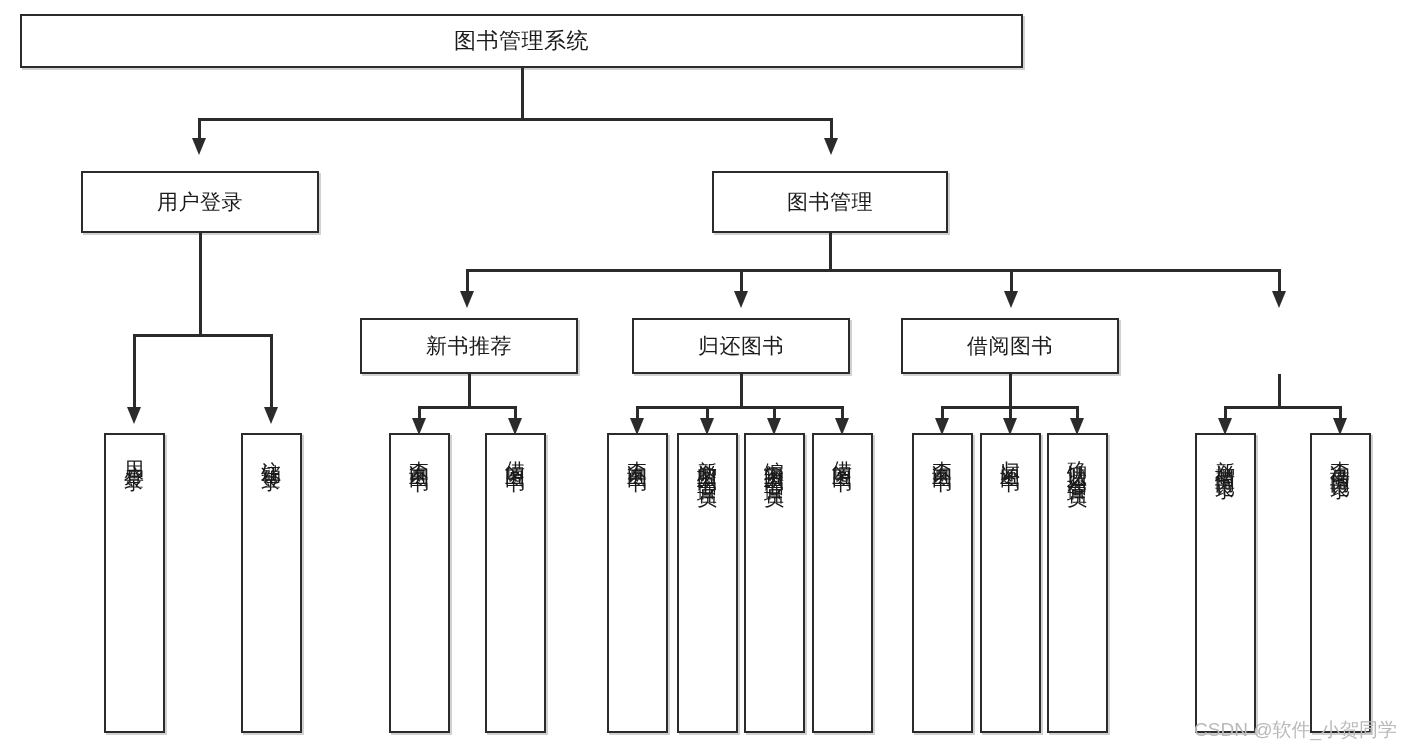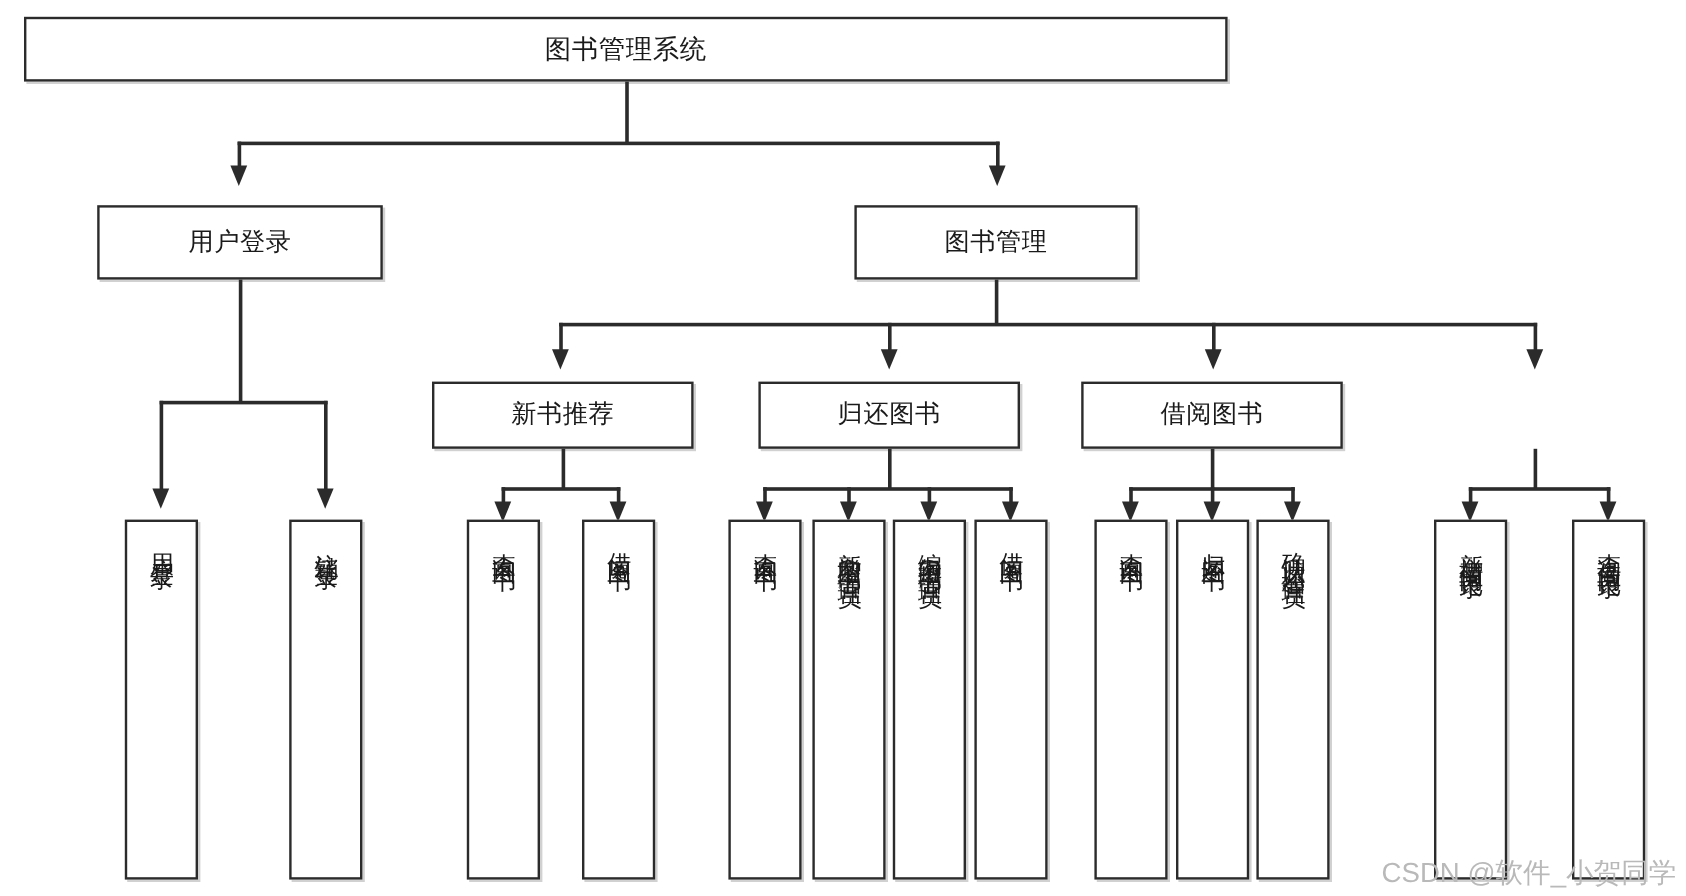--- a/index.html
+++ b/index.html
@@ -66,21 +66,21 @@
     border-left: 7px solid transparent;
     border-right: 7px solid transparent;
     border-top: 17px solid #2b2b2b;
   }
 
   
   #watermark {
     position: absolute;
     right: 8px;
     bottom: 4px;
-    font-size: 23px;
+    font-size: 19px;
     color: #b9b9b9;
     white-space: nowrap;
     user-select: none;
   }
 </style>
 </head>
 <body>
 
 <div id="canvas">
 

